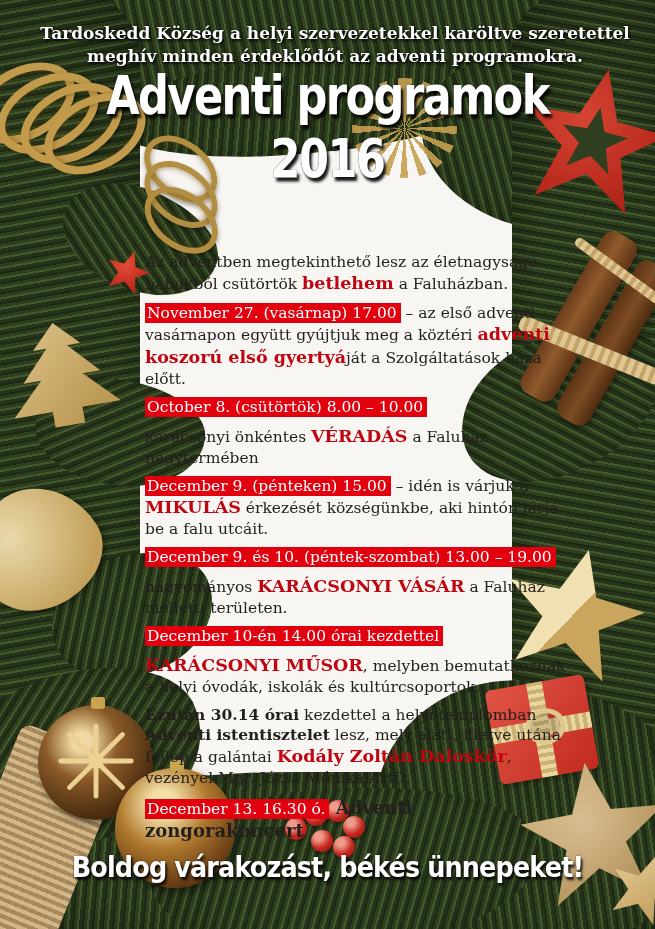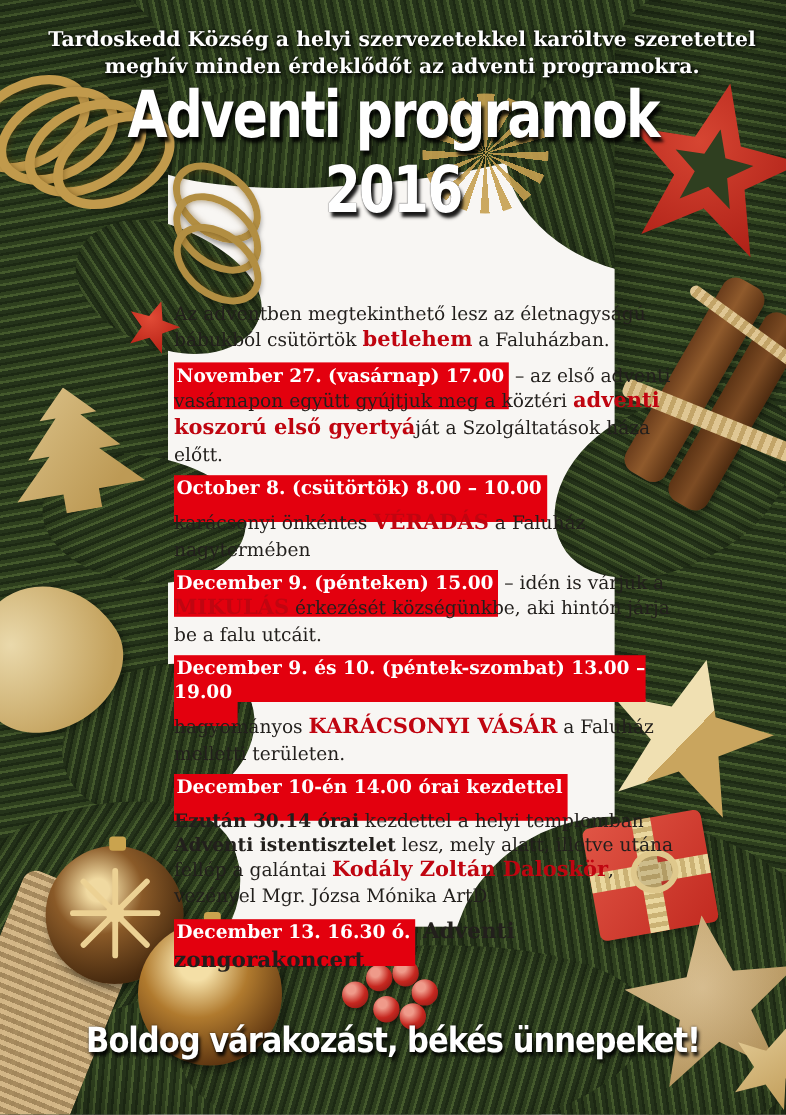--- a/index.html
+++ b/index.html
@@ -86,21 +86,21 @@
   .invite{position:absolute;top:22px;left:28px;right:13px;text-align:center;z-index:6;
         font-weight:bold;font-size:17px;line-height:1.35;color:#fff;
         text-shadow:1px 2px 3px rgba(0,0,0,.95), 0 0 2px rgba(0,0,0,.8);}
   .title{position:absolute;top:64px;left:0;width:655px;text-align:center;z-index:6;
         font-family:"DejaVu Sans",sans-serif;font-weight:bold;font-size:54px;letter-spacing:-2px;
         color:#fff;transform:scaleX(.8);transform-origin:50% 0;
         text-shadow:3px 4px 3px rgba(0,0,0,.9), 0 0 1px #000;}
   .content{position:absolute;left:145px;top:252px;width:424px;z-index:5;
         font-size:15.5px;color:#221f1c;line-height:1.3;}
   .para{margin:0 0 8px 0;}
-  .hl{background:#e3000e;color:#fff;font-weight:bold;padding:1px 4px 19px 2px;}
+  .hl{background:#e3000e;color:#fff;font-weight:normal;padding:1px 4px 1px 2px;}
   .rb{color:#c00510;font-weight:bold;font-size:17.5px;}
   .bb{font-weight:bold;}
   .bl{font-weight:bold;font-size:18px;}
   .closing{position:absolute;top:850px;left:0;width:655px;text-align:center;z-index:6;
         font-family:"DejaVu Sans",sans-serif;font-weight:bold;font-size:29px;color:#fff;
         transform:scaleX(.88);letter-spacing:-1px;
         text-shadow:2px 3px 3px rgba(0,0,0,.9), 0 0 2px rgba(0,0,0,.7);}
 </style>
 </head>
 <body>
@@ -200,20 +200,23 @@
     <div class="para">
       <span class="hl">December 9. és 10. (péntek-szombat) 13.00 – 19.00</span>
     </div>
     <div class="para">
       <span class="pl">hagyományos </span><span class="rb">KARÁCSONYI VÁSÁR</span><span class="pl"> a Faluház melletti területen.</span>
     </div>
     <div class="para">
       <span class="hl">December 10-én 14.00 órai kezdettel</span>
     </div>
     <div class="para">
+      <span class="rb">KARÁCSONYI MŰSOR</span><span class="pl">, melyben bemutatkoznak a helyi óvodák, iskolák és kultúrcsoportok.</span>
+    </div>
+    <div class="para">
       <span class="bb">Ezután 30.14 órai</span><span class="pl"> kezdettel a helyi templomban </span><span class="bb">Adventi istentisztelet</span><span class="pl"> lesz, mely alatt, illetve utána fellép a galántai </span><span class="rb">Kodály Zoltán Daloskör</span><span class="pl">, vezényel Mgr. Józsa Mónika ArtD.</span>
     </div>
     <div class="para">
       <span class="hl">December 13. 16.30 ó.</span><span class="bl"> Adventi zongorakoncert</span>
     </div>
 
   </div>
 
   <div class="closing">Boldog várakozást, békés ünnepeket!</div>
 </div>

